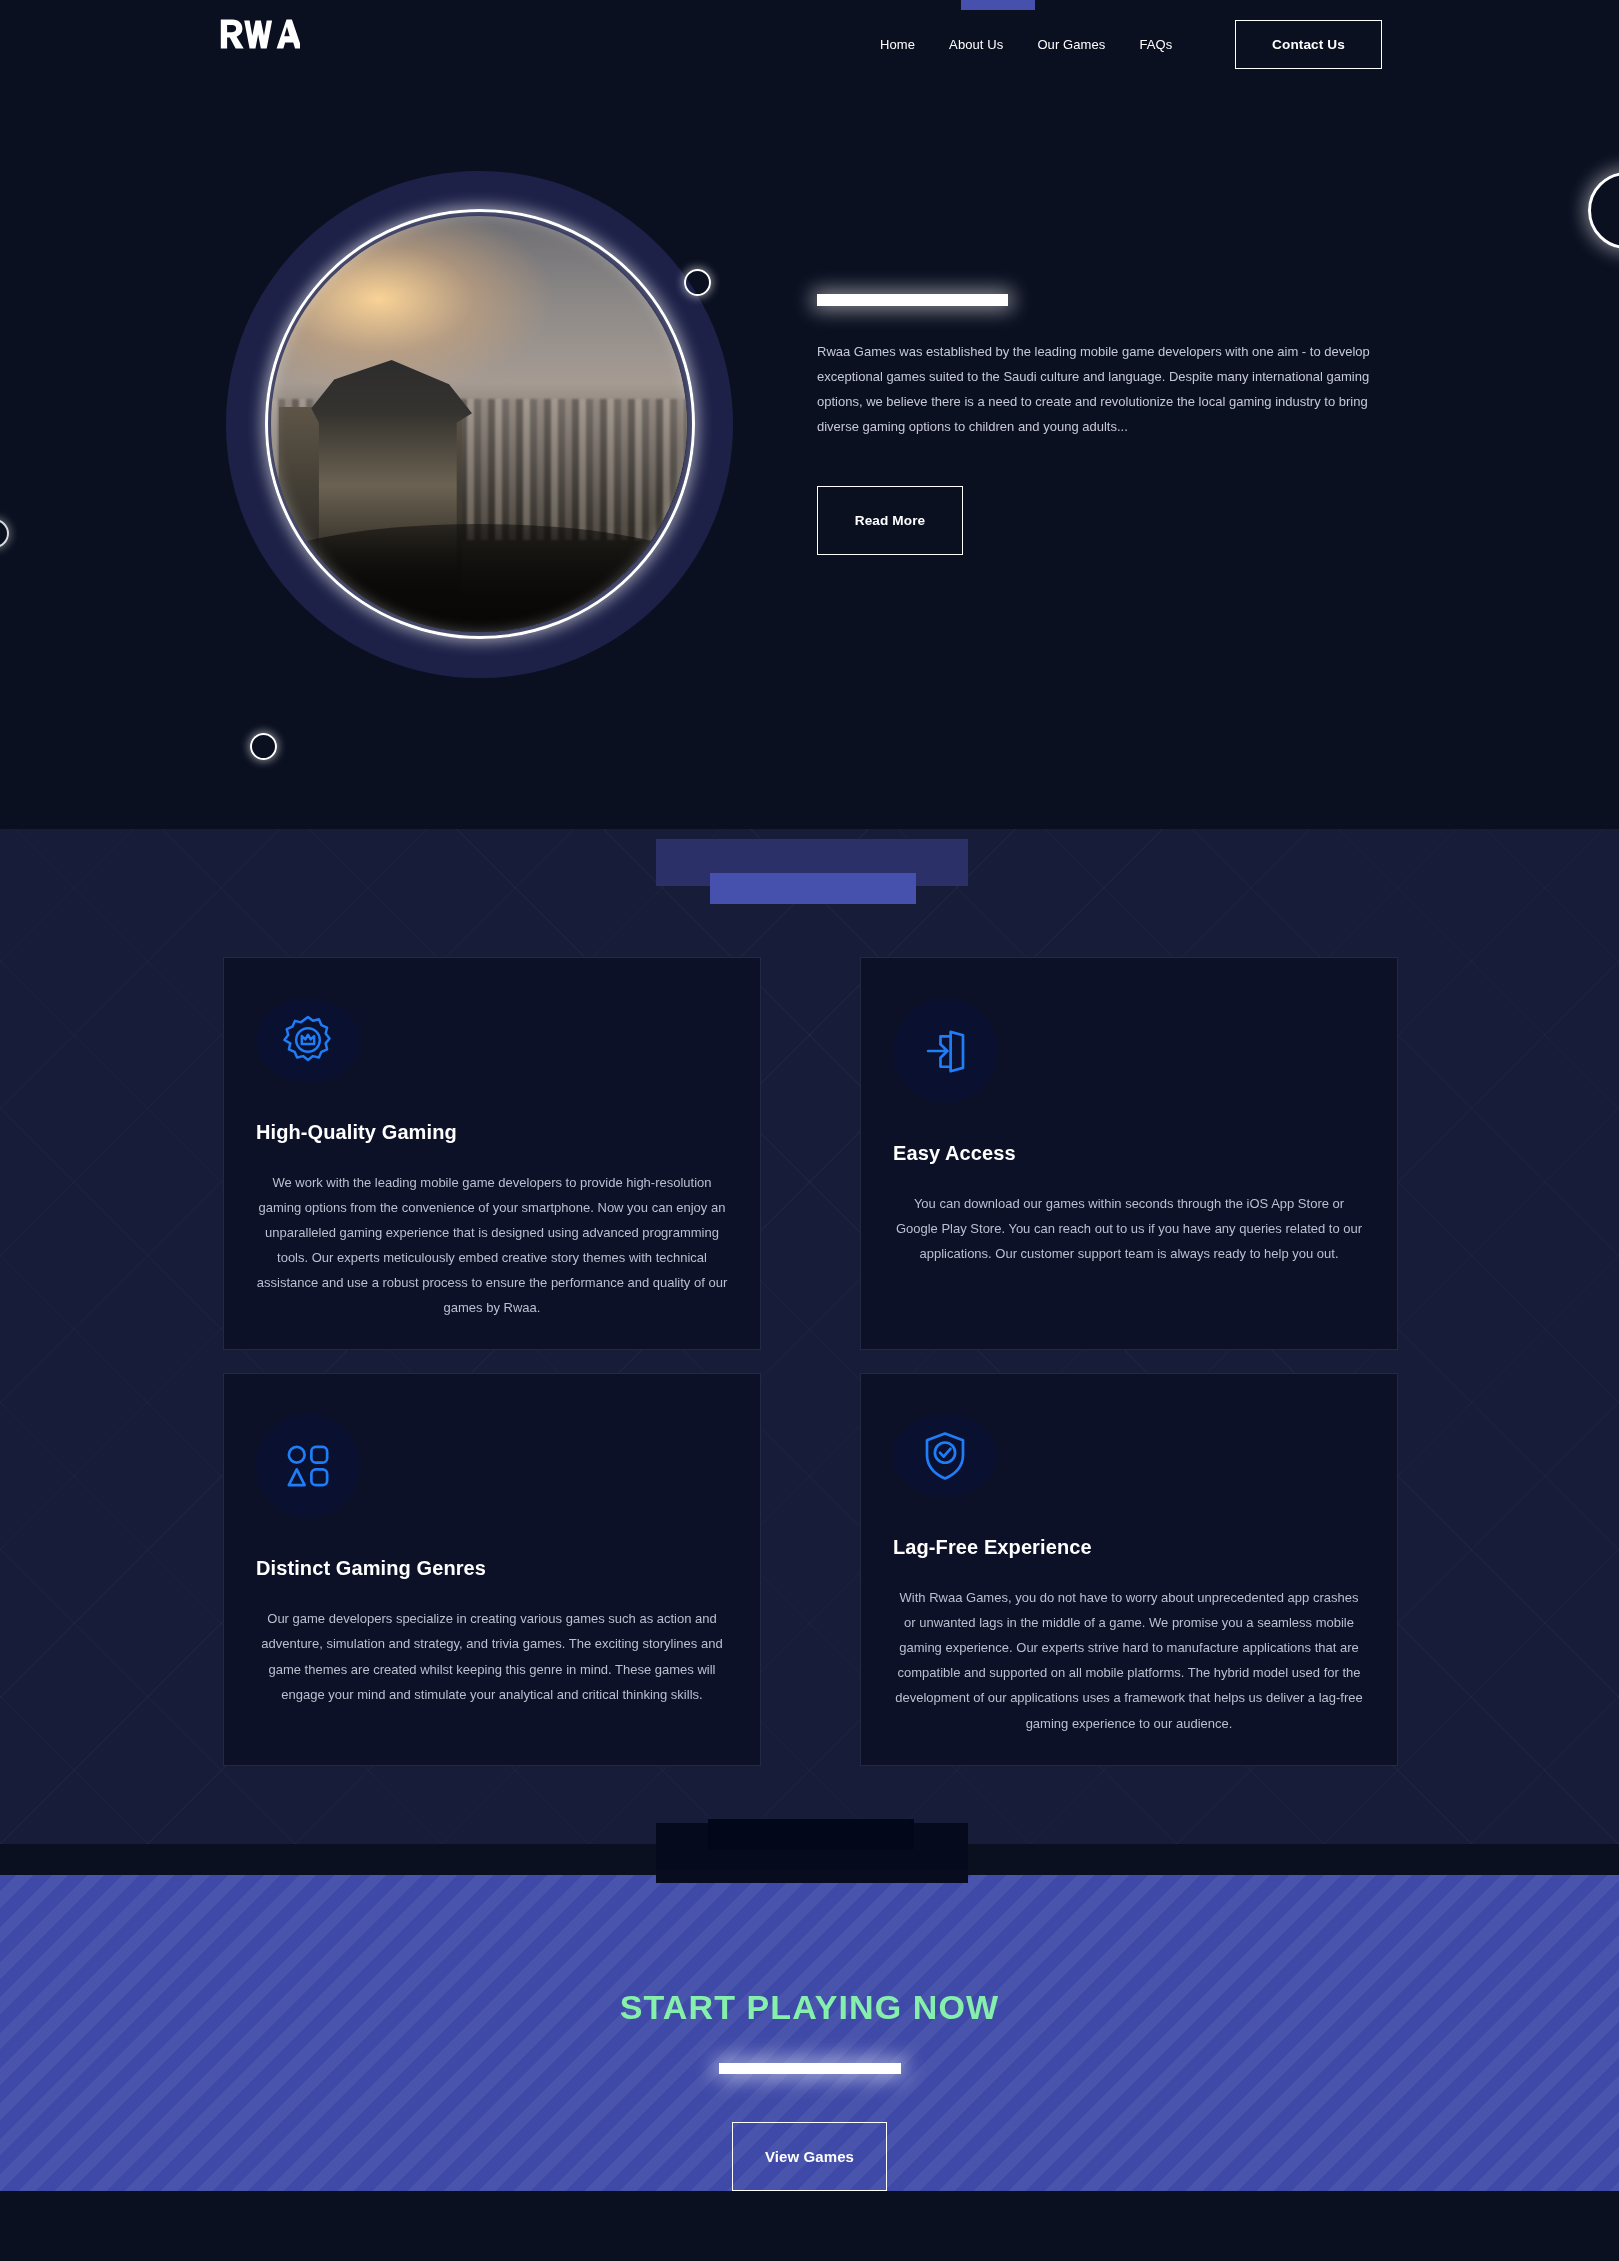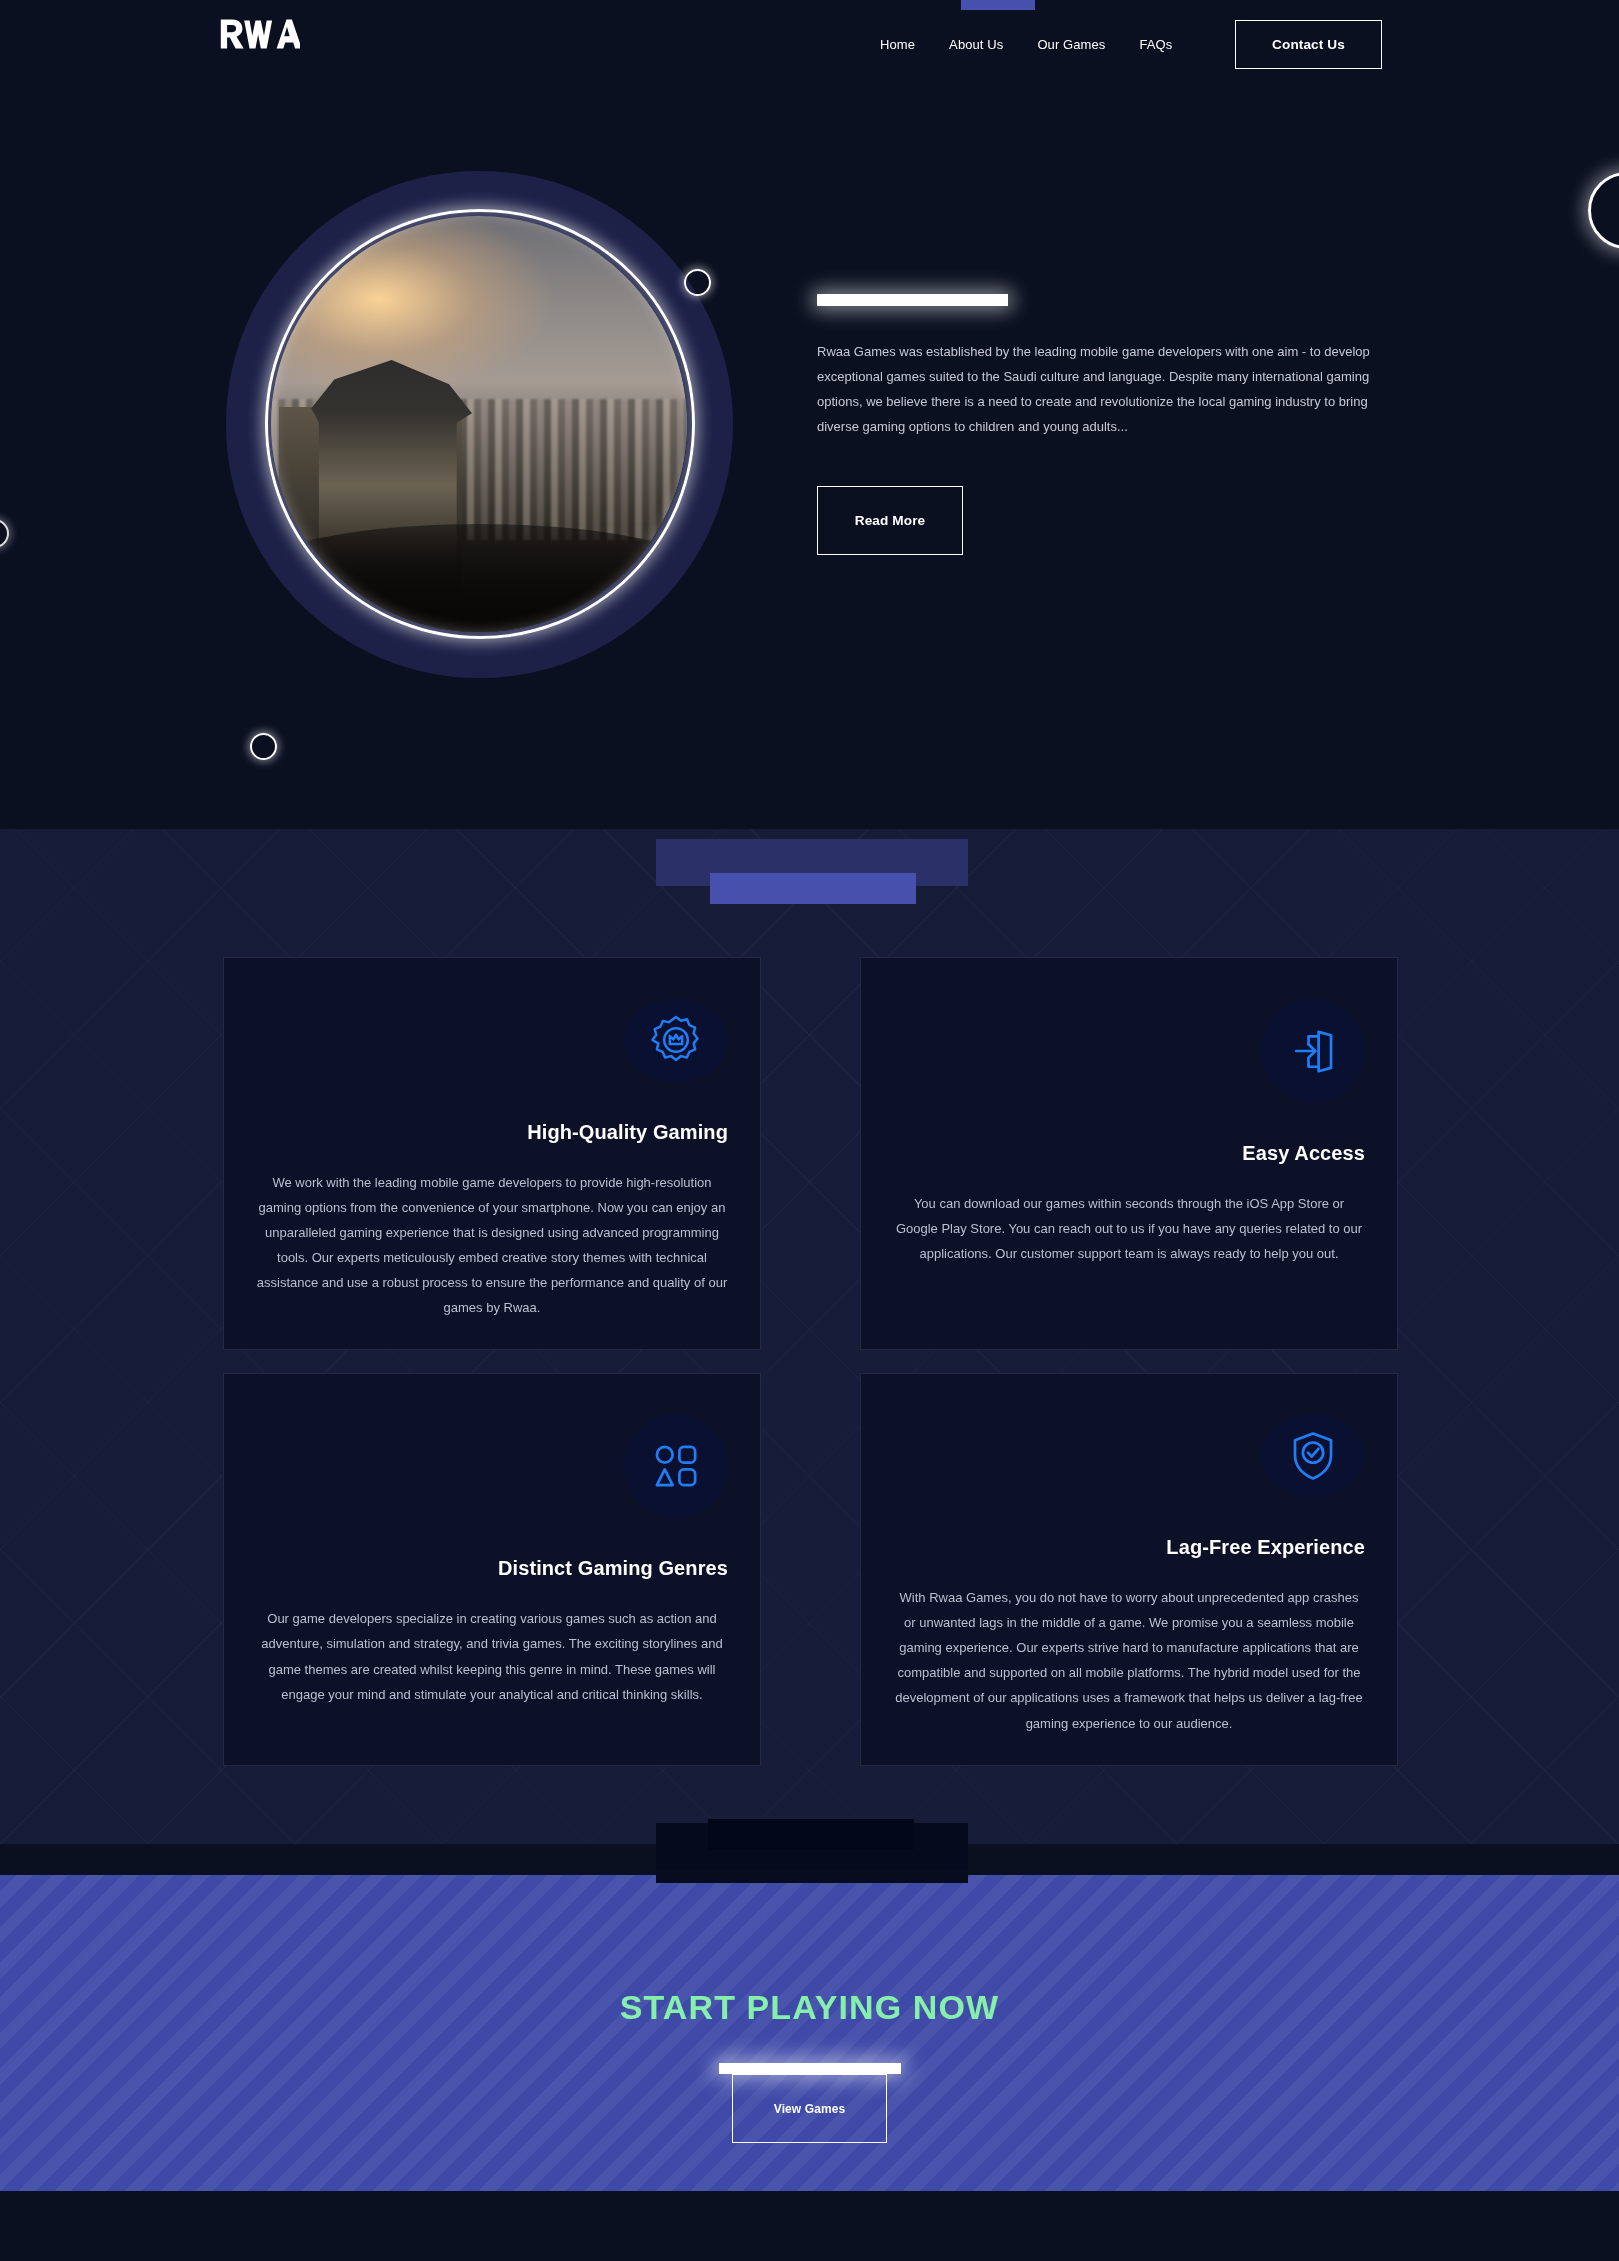--- a/index.html
+++ b/index.html
@@ -145,21 +145,21 @@
   .cards-grid {
     position: absolute; left: 223px; top: 128px;
     width: 1175px;
     display: grid; grid-template-columns: 538px 538px; gap: 0 99px;
     row-gap: 22.6px;
   }
   .feature-card {
     background: #0c1127;
     border: 0.5px solid #232845;
     padding: 29px 32px 29px;
-    display: flex; flex-direction: column; align-items: flex-end;
+    display: flex; flex-direction: column; align-items: flex-start;
   }
   .card-a { height: 393px; }
   .card-b { height: 393px; }
   .card-c { height: 393px; }
   .card-d { height: 393px; }
   .card-icon-wrap {
     width: 104px; height: 104px; border-radius: 50%;
     background: #0a1030;
     display: flex; align-items: center; justify-content: center;
     margin-top: 11.8px;
@@ -204,22 +204,22 @@
   }
   .cta-title {
     color: #86efac; font-size: 34px; font-weight: 900; letter-spacing: 1.1px;
     text-transform: uppercase; text-align: center;
   }
   .cta-rule {
     width: 182px; height: 11px; background: #ffffff; margin-top: 36px;
     box-shadow: 0 0 20px 4.5px rgba(255,255,255,.5);
   }
   .cta-btn {
-    width: 155px; height: 69px; 
-    font-size: 12px; font-weight: 700; border-width: 1.4px;
+    width: 155px; height: 69px; margin-top: 48px;
+    font-size: 15px; font-weight: 700; border-width: 1.4px;
   }
 
   
   .vision {
     position: absolute; top: 2191px; left: 0; width: 1619px; height: 658px;
     background: #0b1021; overflow: hidden;
   }
 </style>
 </head>
 <body>

